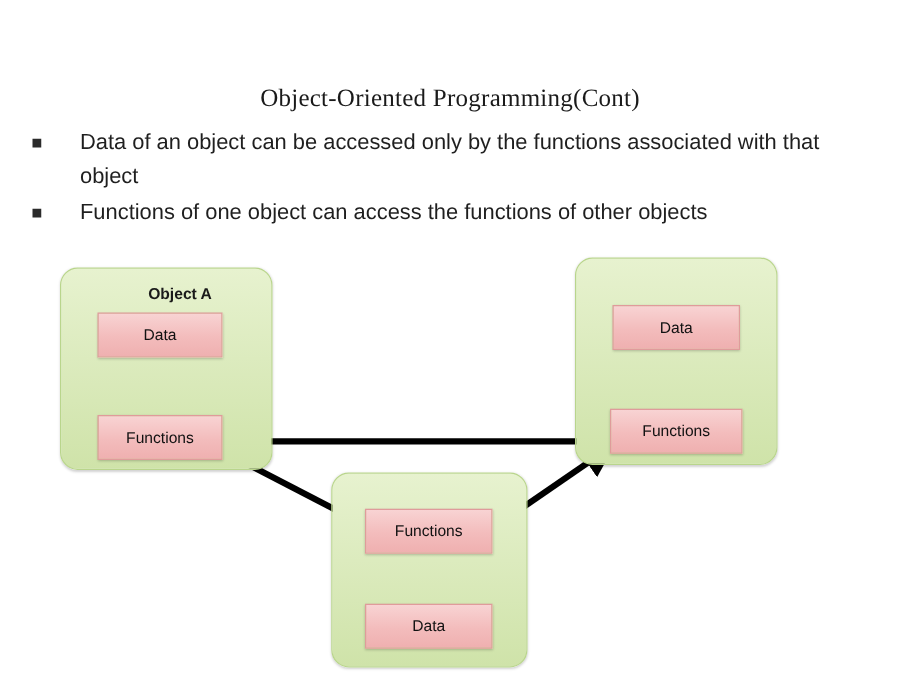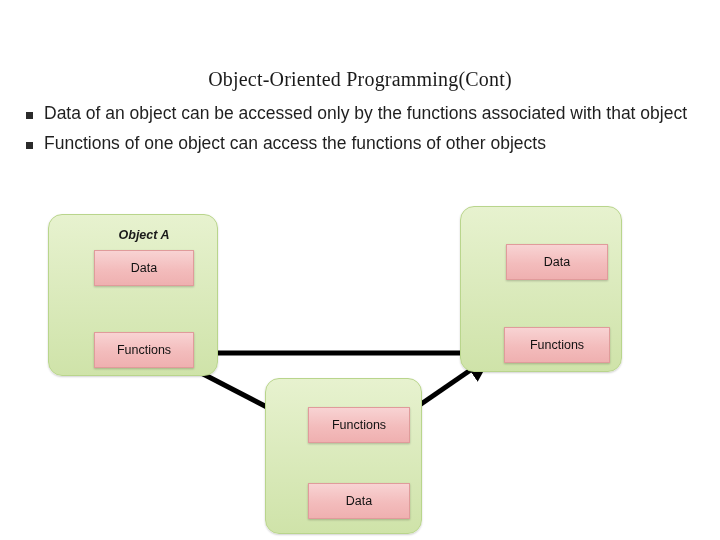--- a/index.html
+++ b/index.html
@@ -34,20 +34,21 @@
   .bullets {
     position: absolute;
     left: 14px;
     top: 100px;
     width: 692px;
   }
   .bullet-row {
     display: flex;
     align-items: flex-start;
     margin-bottom: 2px;
+    gap: 20px;
   }
   .bullet-marker {
     width: 30px;
     flex: 0 0 30px;
     text-align: center;
     font-size: 11px;
     line-height: 28px;
     color: #2b2b2b;
   }
   .bullet-marker span {
@@ -97,26 +98,25 @@
     position: absolute;
     background: linear-gradient(to bottom, #f8d3d3 0%, #f3bcbc 55%, #efb0b0 100%);
     border: 1px solid #e09b9b;
     box-shadow: 0 1px 2px rgba(0,0,0,0.22);
     font-size: 12.5px;
     color: #111111;
     display: flex;
     align-items: center;
     justify-content: center;
     text-align: center;
-    margin-left: 16px;
   }
 
   
   #box-a { left: 48px;  top: 16px;  width: 168px; height: 160px; }
-  #label-a { left: 48px; top: 30px; width: 192px; font-style: italic; }
+  #label-a { left: 48px; top: 30px; width: 192px; }
   #a-data { left: 78px; top: 52px; width: 98px; height: 34px; }
   #a-func { left: 78px; top: 134px; width: 98px; height: 34px; }
 
   
   #box-b { left: 460px; top: 8px;  width: 160px; height: 164px; }
   #label-b { left: 460px; top: 22px; width: 160px; }
   #b-data { left: 490px; top: 46px; width: 100px; height: 34px; }
   #b-func { left: 488px; top: 129px; width: 104px; height: 34px; }
 
   

